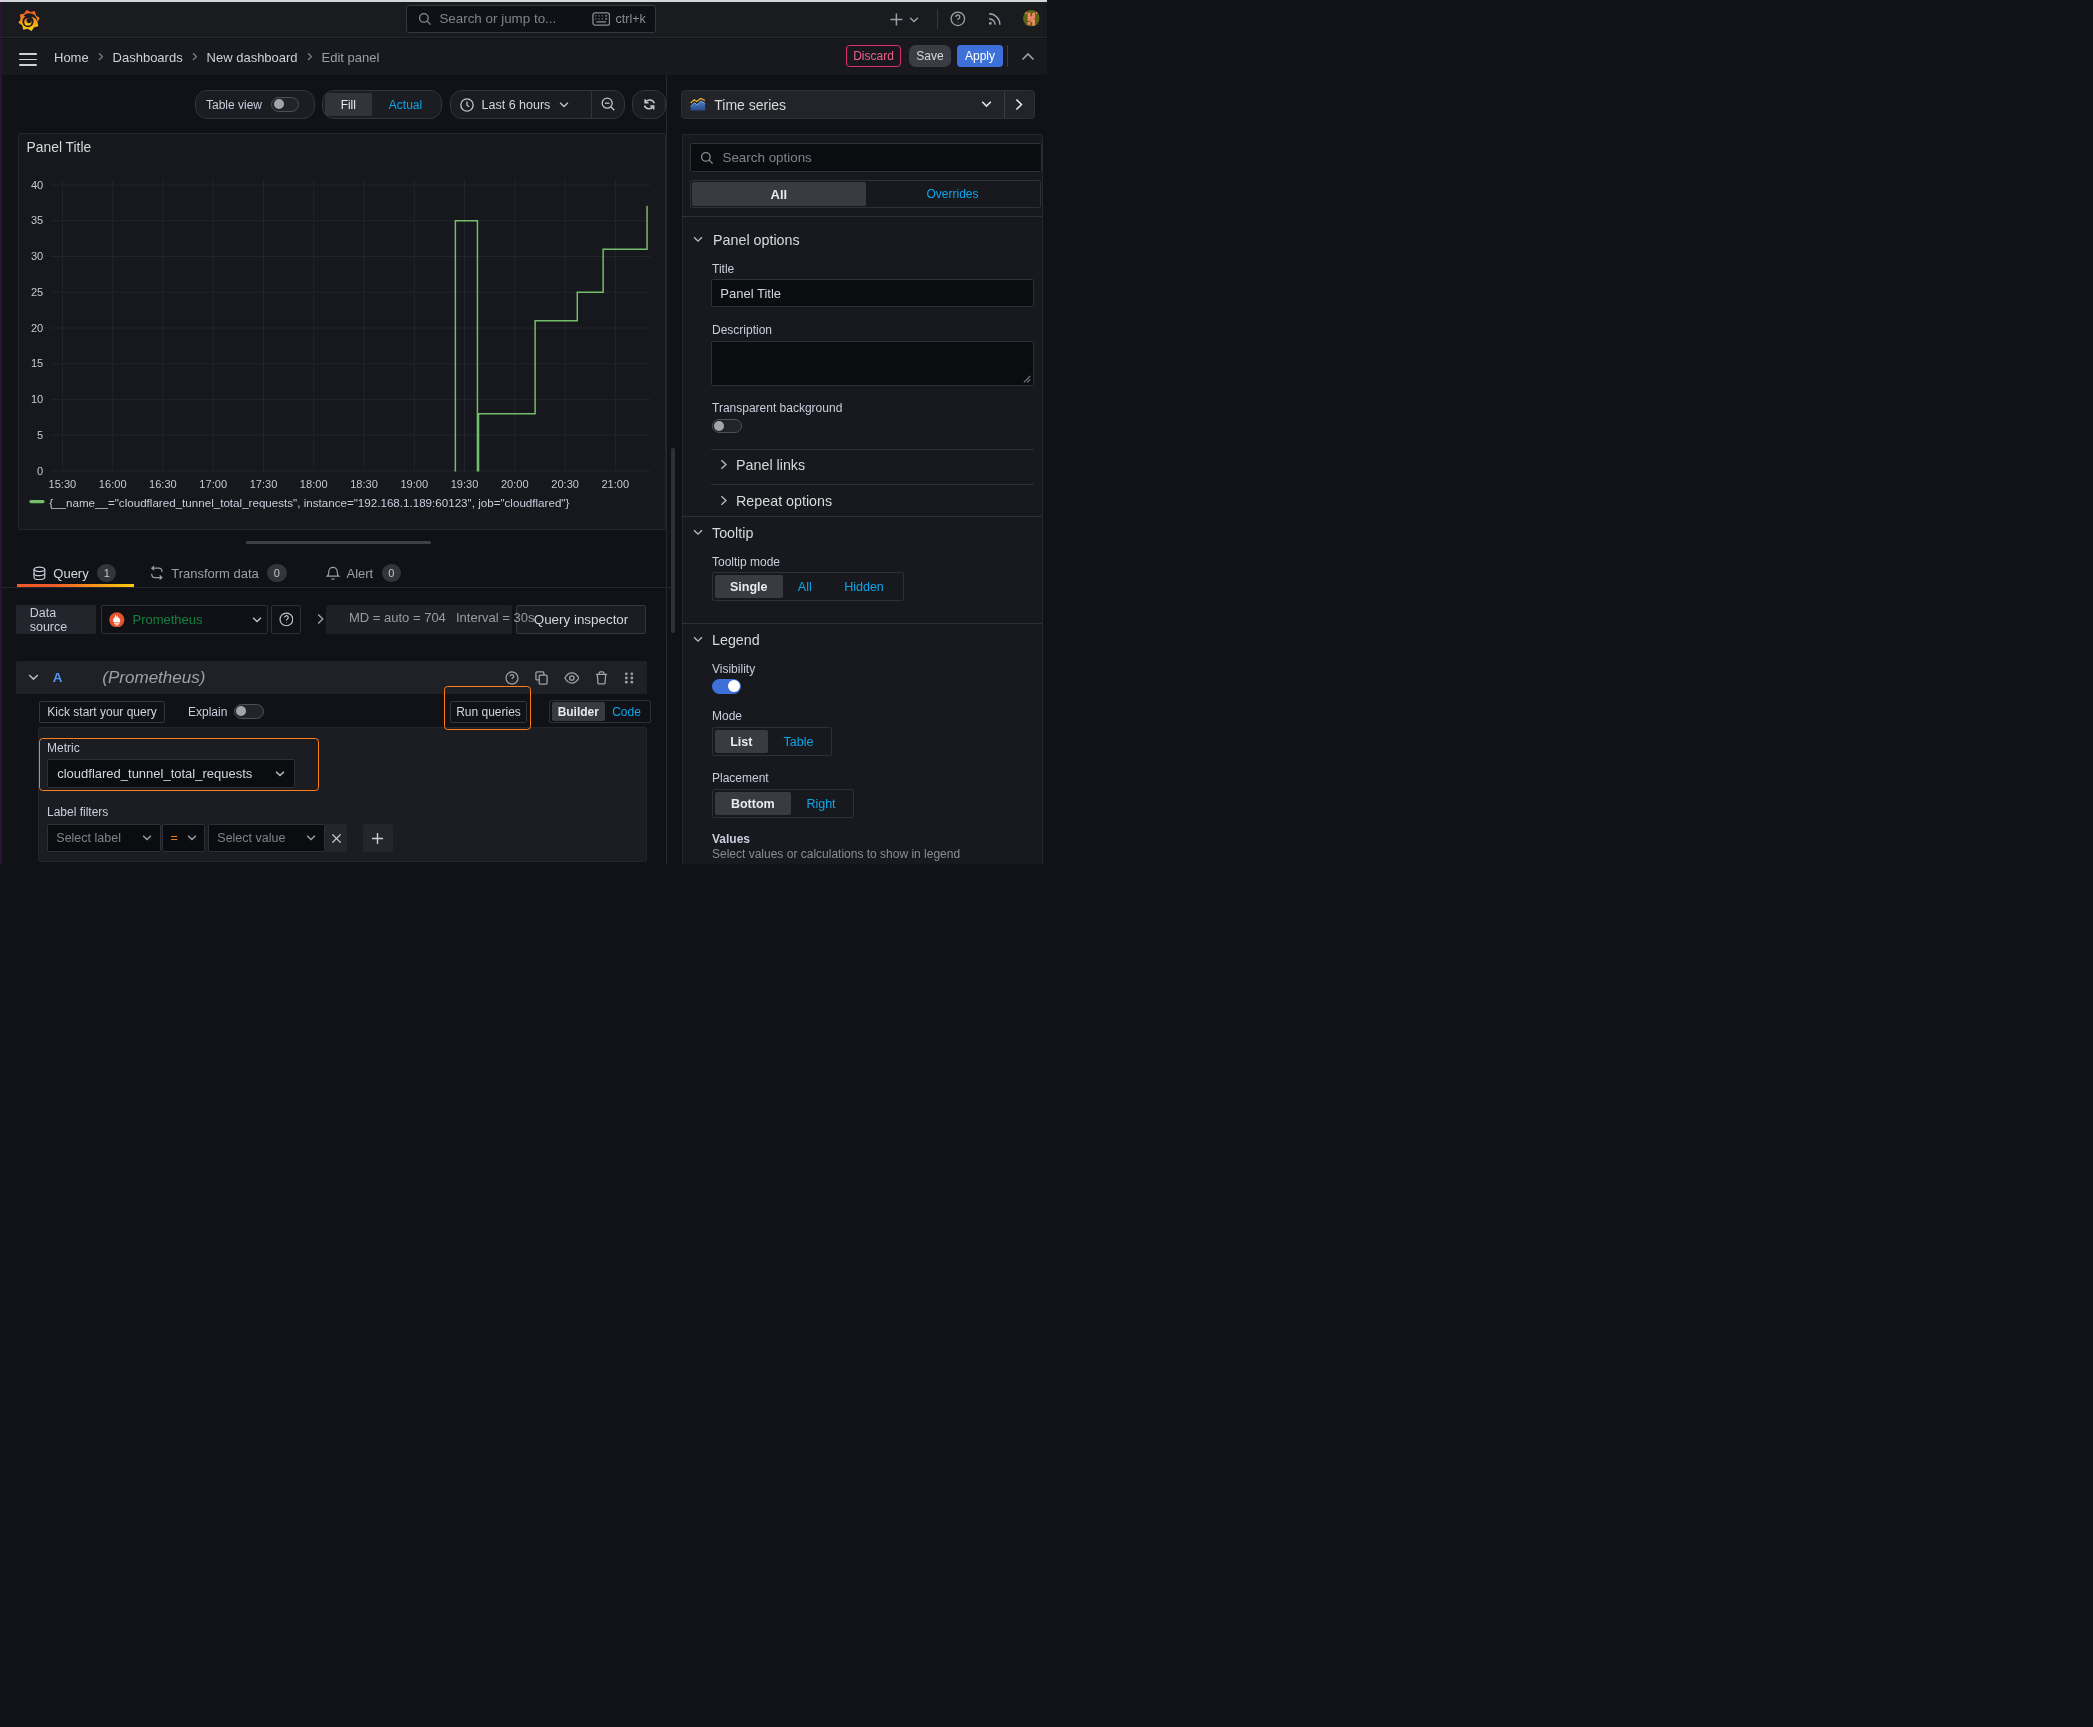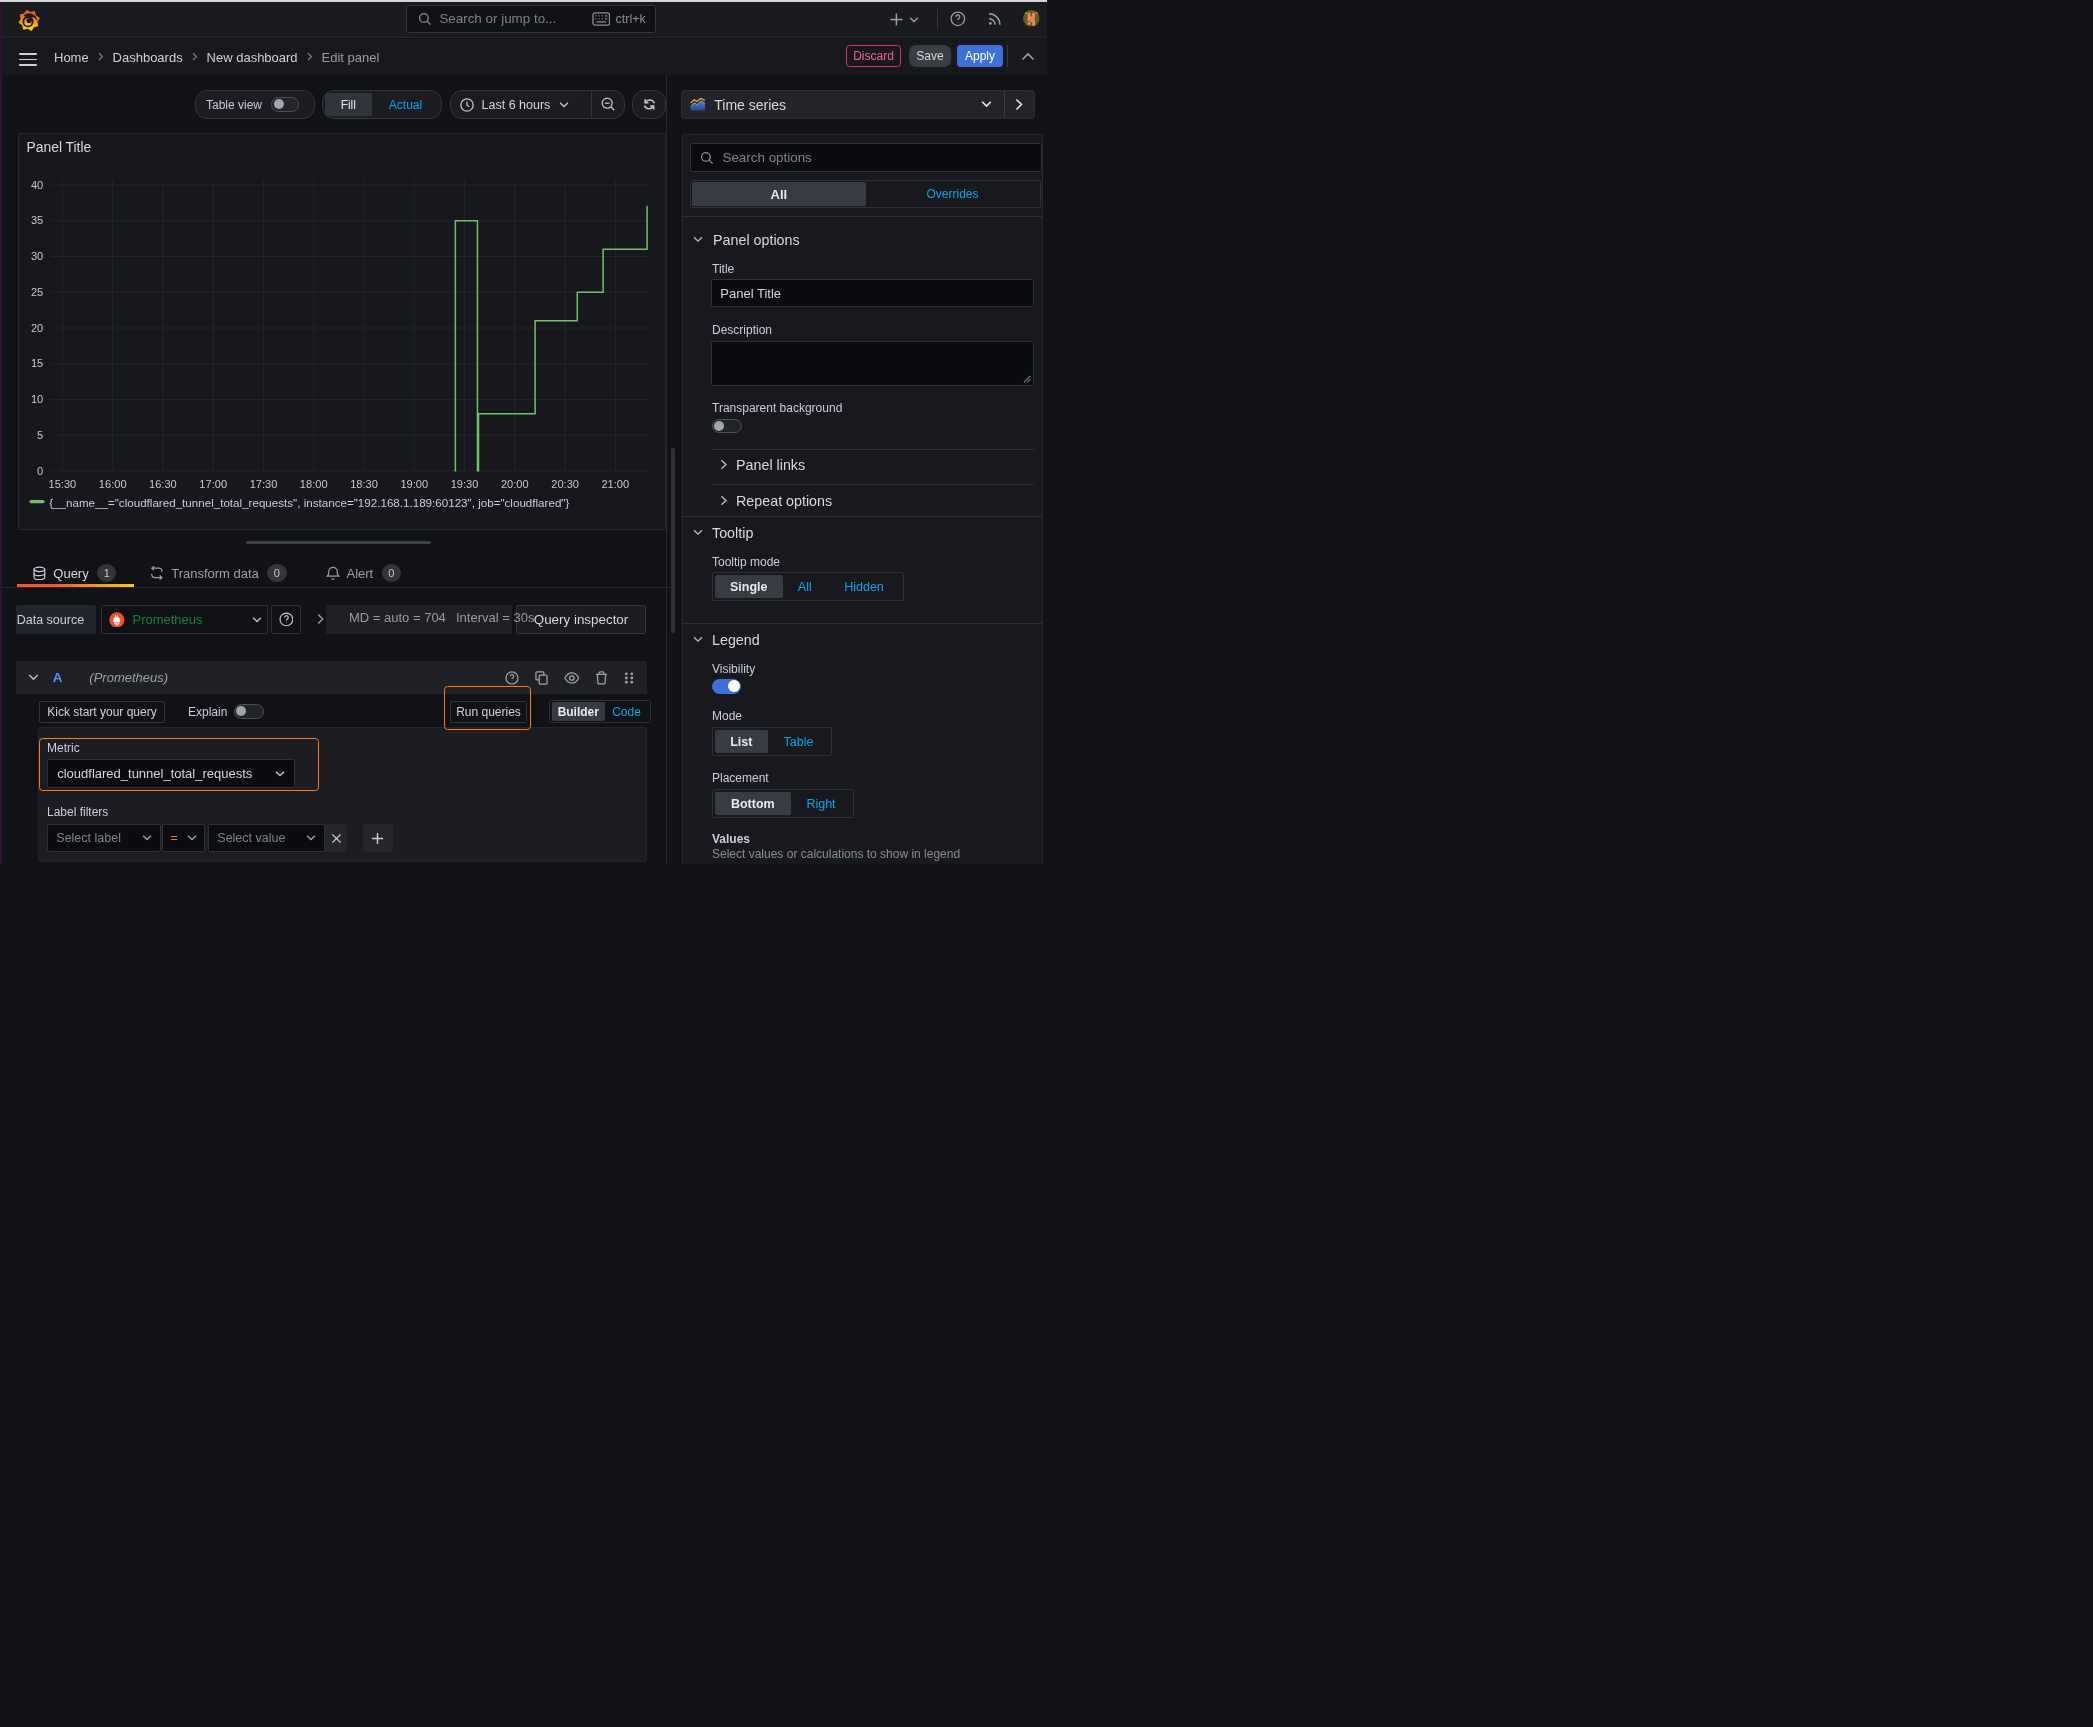--- a/index.html
+++ b/index.html
@@ -265,21 +265,21 @@
 <div class="abs flexc" style="left:326px; top:559px; height:28px; color:#9d9fa6;">
  <svg width="14" height="14.8" viewBox="0 0 15 16" fill="none" stroke="#9d9fa6" stroke-width="1.3">
         <path d="M7.5 1.5 a4.6 4.6 0 0 1 4.6 4.6 c0 3.6 1.4 4.8 1.4 4.8 H1.5 c0 0 1.4-1.2 1.4-4.8 A4.6 4.6 0 0 1 7.5 1.5 Z"></path>
         <path d="M6 13.4 a1.6 1.6 0 0 0 3 0"></path>
       </svg>
  <span class="tabtxt" style="margin-left:6.5px;">Alert</span>
  <div class="badge" style="margin-left:8.3px;">0</div>
 </div>
 
 <div class="abs chip flexc" style="left:15.7px; top:605px; width:80px; height:29px;">
-      <span style="margin-left:1px; font-size:12.5px;">Data source</span>
+      <span style="margin-left:14px; font-size:12.5px;">Data source</span>
     </div>
 <div class="abs flexc darkinput" style="left:101px; top:605px; width:167px; height:29px; background:#101116;">
  <svg style="margin-left:7.4px;" width="15.7" height="15.7" viewBox="0 0 17 17">
         <circle cx="8.5" cy="8.5" r="8.2" fill="#e6522c"></circle>
         <path fill="#fff" d="M8.5 2.2 c.6 1.2 .5 2 1.3 3.2 c.9 1.3 1.9 1.6 2.3 3 c.3 1.2 0 2.1-.4 2.6 H5.3 c-.9-.9-1.2-2.4-.4-3.8 c.5-.9 1.2-1.3 1.6-2.4 c.3-.8 .2-1.4 .4-2 c.3 .8 .9 1.3 1.2 2.2 c.3 .9 .1 1.5 .4 1.5 c.3 0 .5-1.5 0-4.3 Z"></path>
         <path fill="#fff" d="M5.6 11.7 h5.8 v1 H5.6 Z M6.4 13.4 h4.2 c-.1 .7-.9 1.3-2.1 1.3 c-1.2 0-2-.6-2.1-1.3 Z"></path>
       </svg>
  <span style="margin-left:7.4px; font-size:13px; color:#15803d;">Prometheus</span>
  <svg style="position:absolute; left:150px;" width="10" height="7.4" viewBox="0 0 11 8" stroke="#c3c4cb" stroke-width="1.5" fill="none">
         <path d="M1.2 1.8 L5.5 6 L9.8 1.8"></path>
@@ -300,21 +300,21 @@
       <span style="font-size:13.4px; color:#d5d6dc;">Query inspector</span>
     </div>
 <span class="abs" style="left:349px; top:610px; font-size:13px; color:#9a9ba2; z-index:2;">MD = auto = 704</span>
 <span class="abs" style="left:456px; top:610px; font-size:13px; color:#9a9ba2; z-index:2;">Interval = 30s</span>
 
 <div class="abs flexc" style="left:15.7px; top:661px; width:631px; height:33px; background:#1f2127; border-radius:1.8px 1.8px 0 0;">
  <svg style="margin-left:12px;" width="11" height="8.3" viewBox="0 0 11 8" stroke="#b9bbc2" stroke-width="1.5" fill="none">
         <path d="M1.2 1.8 L5.5 6 L9.8 1.8"></path>
       </svg>
  <span style="margin-left:14px; font-size:13.4px; font-weight:600; color:#5794f2;">A</span>
- <span style="margin-left:27px; font-size:13px; font-style:italic; color:#9fa1a8;">(Prometheus)</span>
+ <span style="margin-left:40px; font-size:17px; font-style:italic; color:#9fa1a8;">(Prometheus)</span>
  <div style="margin-left:auto; margin-right:11px; display:flex; align-items:center; gap:15.7px; color:#9fa1a8;">
   <svg width="14" height="14" viewBox="0 0 17 17" fill="none" stroke="currentColor" stroke-width="1.5">
           <circle cx="8.5" cy="8.5" r="7.3"></circle>
           <path d="M6.4 6.4 a2.1 2.1 0 1 1 3 1.9 c-.7.3-.9.8-.9 1.4"></path>
           <circle cx="8.5" cy="12.3" r="0.6" fill="currentColor" stroke="none"></circle>
         </svg>
   <svg width="13" height="14" viewBox="0 0 14 15" fill="none" stroke="currentColor" stroke-width="1.4">
           <rect x="4.5" y="4.5" width="8.5" height="9.5" rx="1"></rect>
           <path d="M9.5 4.5 V2 a1 1 0 0 0 -1-1 H2 a1 1 0 0 0 -1 1 v6.5 a1 1 0 0 0 1 1 h2.5" fill="none"></path>
         </svg>

